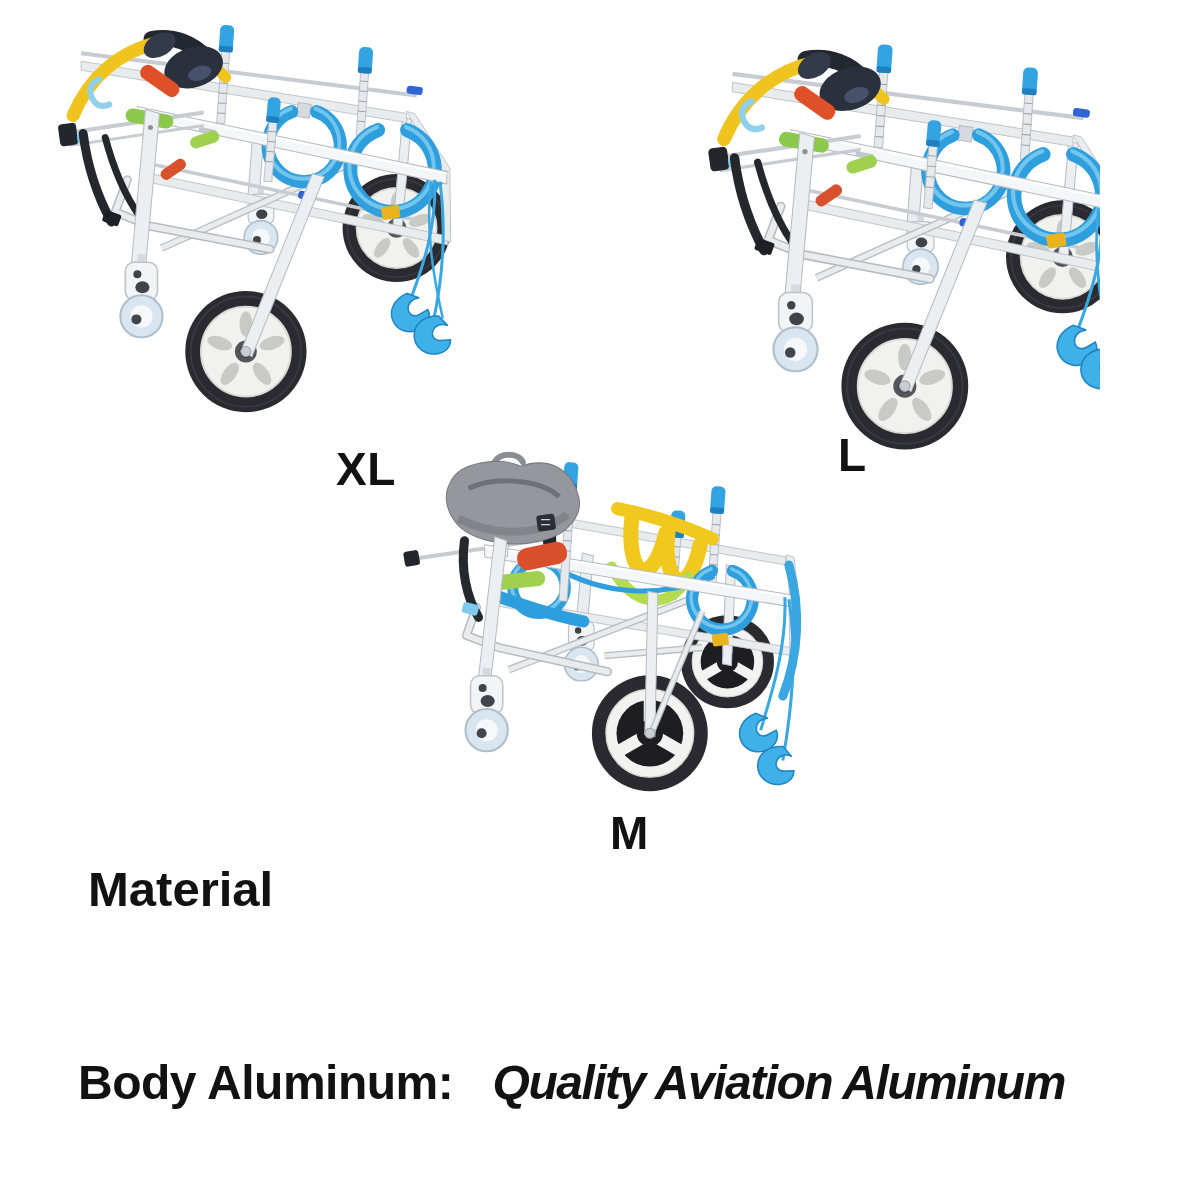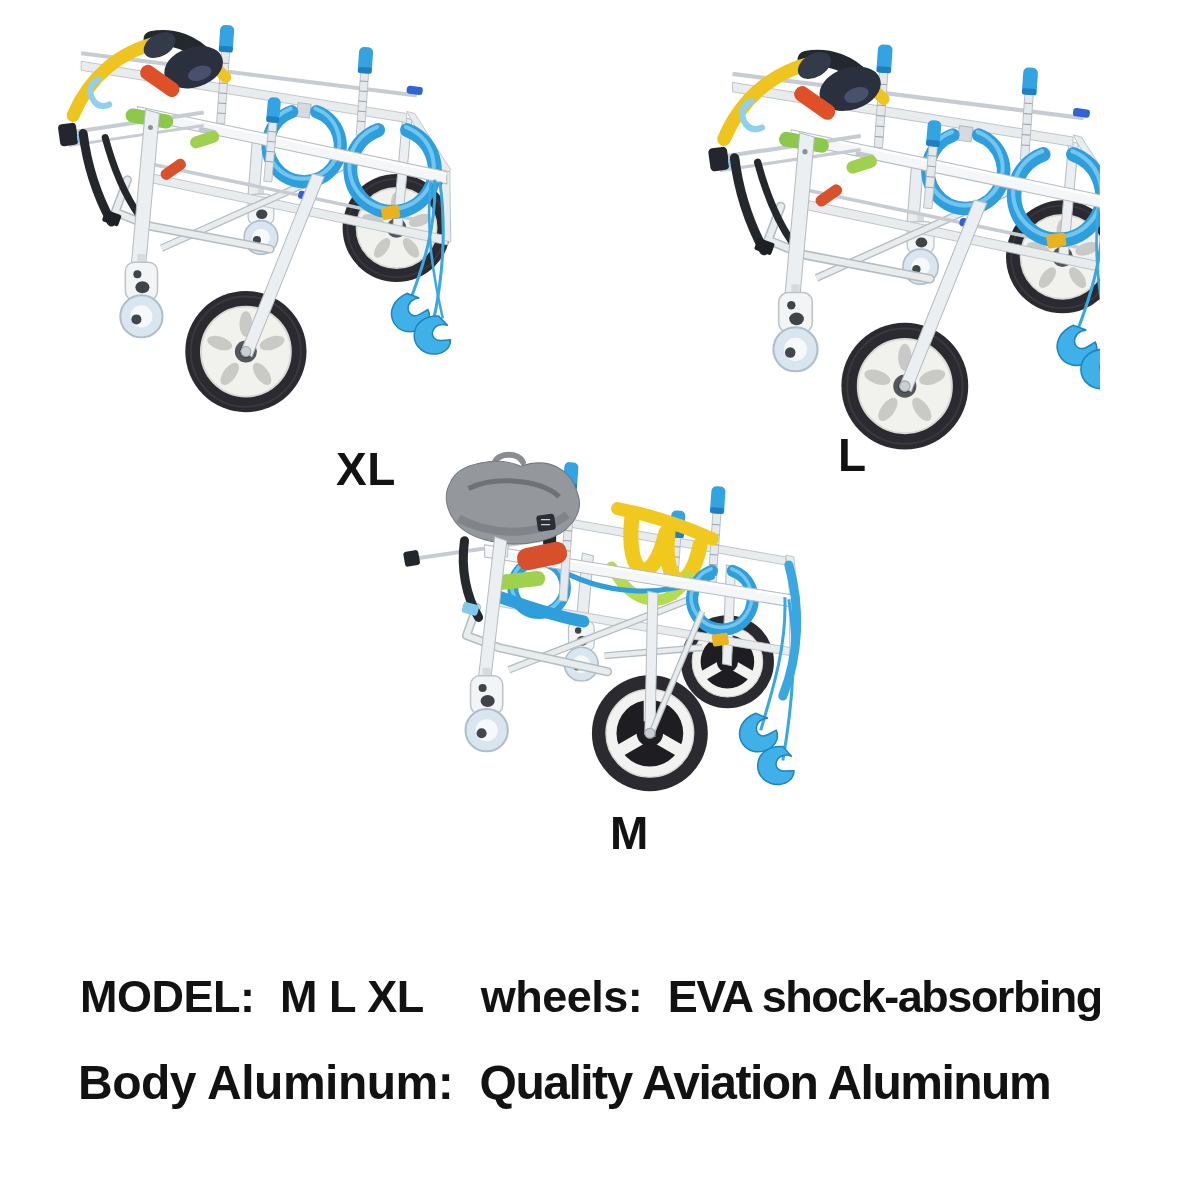--- a/index.html
+++ b/index.html
@@ -22,21 +22,21 @@
   .material-heading{
     position:absolute;left:88px;top:861px;margin:0;
     font-size:49px;font-weight:800;letter-spacing:0;color:#121212;
   }
   .spec-line{position:absolute;margin:0;white-space:nowrap;color:#121212;}
   .line-model{left:80px;top:971px;font-size:45px;font-weight:800;}
   .line-body{left:78px;top:1055px;font-size:48px;font-weight:800;}
   .spec-label{letter-spacing:-0.5px;}
   .spec-value{margin-left:13px;letter-spacing:-0.5px;}
   .spec-value.narrow{letter-spacing:-1.5px;}
-  .line-body .spec-value{letter-spacing:-1.5px;margin-left:13px;}
+  .line-body .spec-value{letter-spacing:-1.5px;margin-left:26px;font-style:italic;}
   .spec-gap{display:inline-block;width:32px;}
   .defs-holder{position:absolute;width:0;height:0;overflow:hidden;}
 </style>
 </head>
 <body>
 
 <div class="canvas">
 
   <svg class="defs-holder" aria-hidden="true">
     <defs>
@@ -306,27 +306,21 @@
   <figure class="photo photo-m">
     <svg viewBox="0 0 405 365">
         <use href="#chair-m"></use>
       </svg>
   </figure>
 
   <div class="size-label label-xl">XL</div>
   <div class="size-label label-l">L</div>
   <div class="size-label label-m">M</div>
 
-
-  <p class="spec-line line-model">
-    <span class="spec-label">MODEL:</span>
-    <span class="spec-value">M L XL</span>
-    <span class="spec-gap"></span>
-    <span class="spec-label">wheels:</span>
-    <span class="spec-value narrow">EVA shock-absorbing</span>
-  </p>
+  <h2 class="material-heading">Material</h2>
+
 
   <p class="spec-line line-body">
     <span class="spec-label">Body Aluminum:</span>
     <span class="spec-value">Quality Aviation Aluminum</span>
   </p>
 
 </div>
 
 </body></html>

